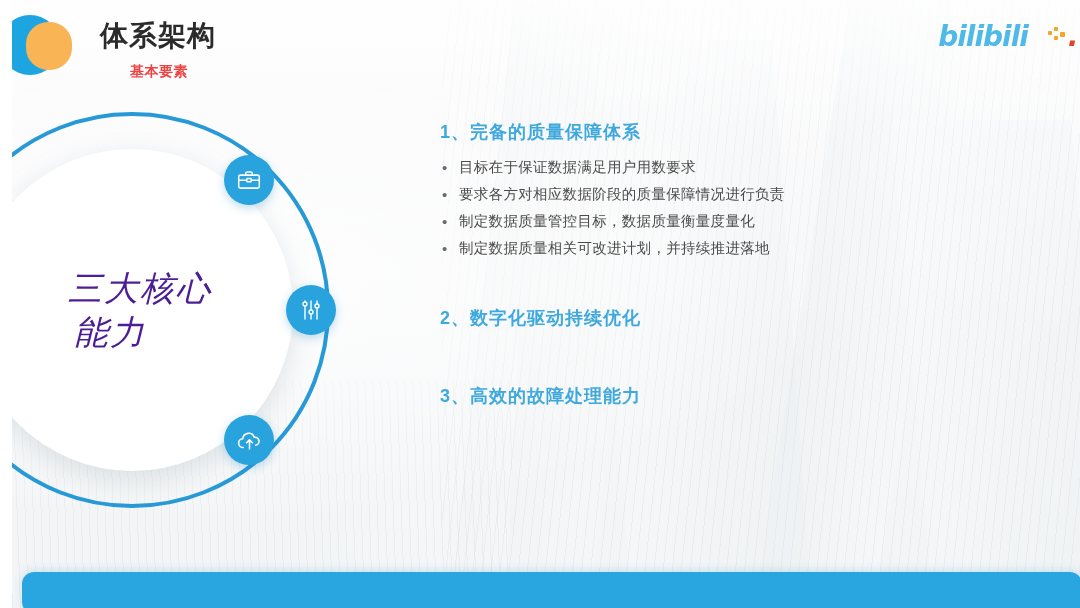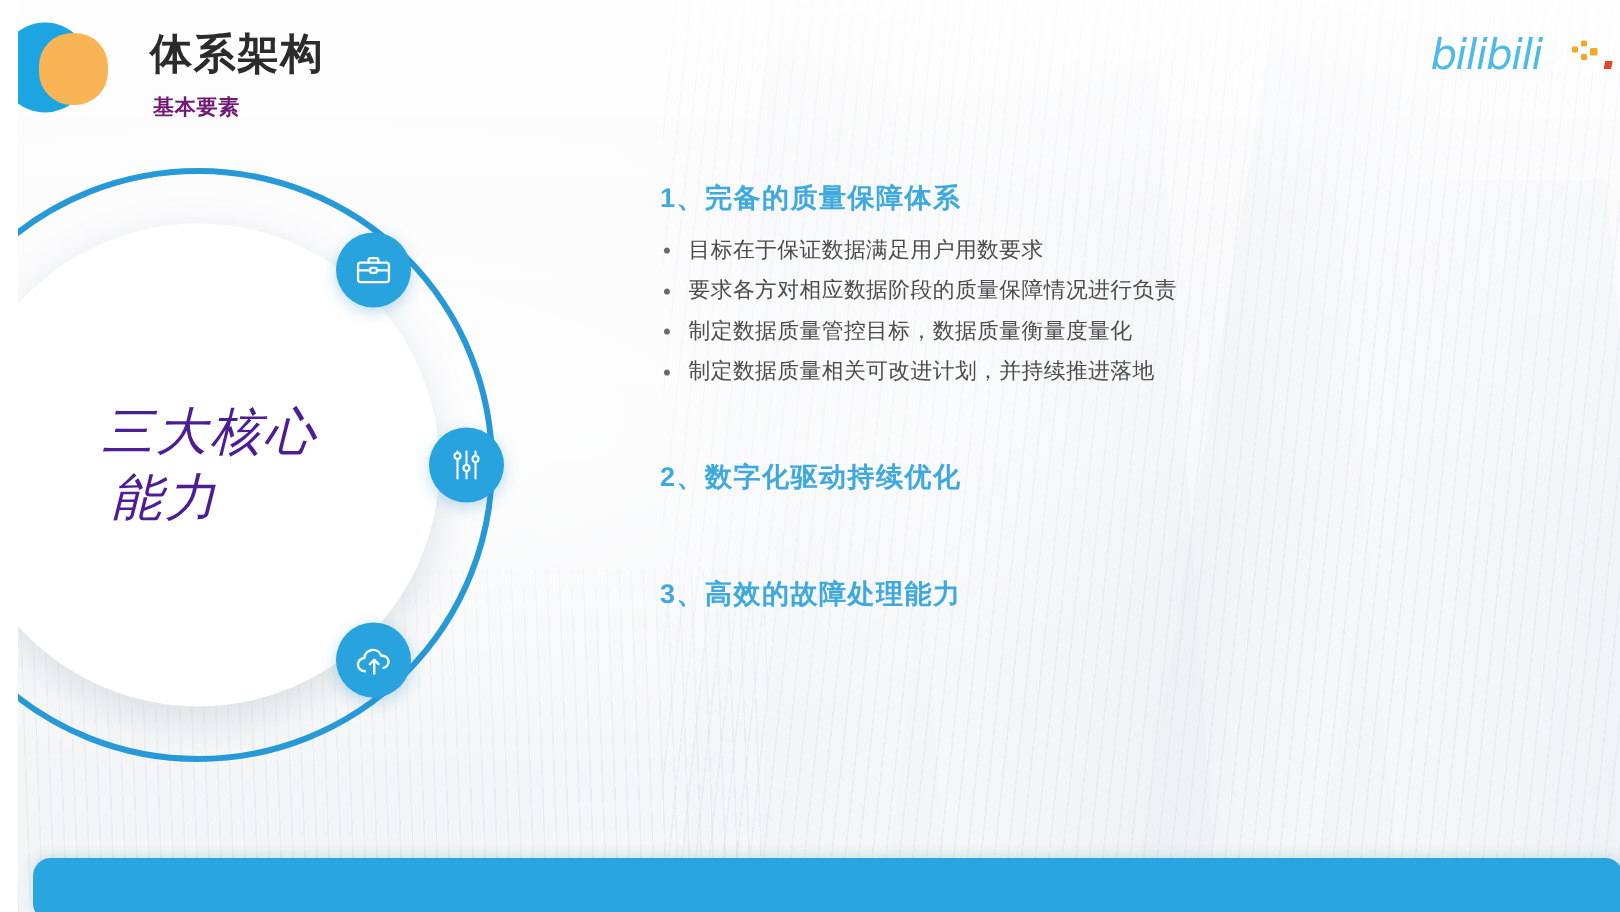--- a/index.html
+++ b/index.html
@@ -77,28 +77,28 @@
   .logo-square {
     position: absolute; left: 26px; top: 7px; width: 46px; height: 48px;
     border-radius: 22px; background: #f9b455;
   }
   .title-block { position: absolute; left: 88px; top: 20px; }
   .slide-title {
     font-size: 28px; font-weight: bold; color: #2b2b2b;
     letter-spacing: 1px; line-height: 1.15; margin: 0;
   }
   .slide-subtitle {
-    font-size: 14px; font-weight: bold; color: #701a75;
-    margin: 11px 0 0 2px; letter-spacing: 0.5px;
+    font-size: 14px; font-weight: bold; color: #ef4444;
+    margin: 11px 0 0 2px; letter-spacing: 0.5px; text-align: center;
   }
 
   
   .brand-row { position: absolute; right: 14px; top: 20px; display: flex; align-items: center; gap: 20px; }
   .bili-logo {
-    font-size: 28px; font-weight: normal; color: #4fb9e8;
+    font-size: 28px; font-weight: bold; color: #4fb9e8;
     font-style: italic; letter-spacing: -1px;
     font-family: "DejaVu Sans", sans-serif;
   }
   .datafun {
     display: flex; align-items: center; gap: 2px;
   }
   .df-dots { display: inline-block; width: 18px; height: 20px; position: relative; }
   .df-dots i {
     position: absolute; width: 4px; height: 4px; background: #f5a623; border-radius: 1px;
     display: block;

